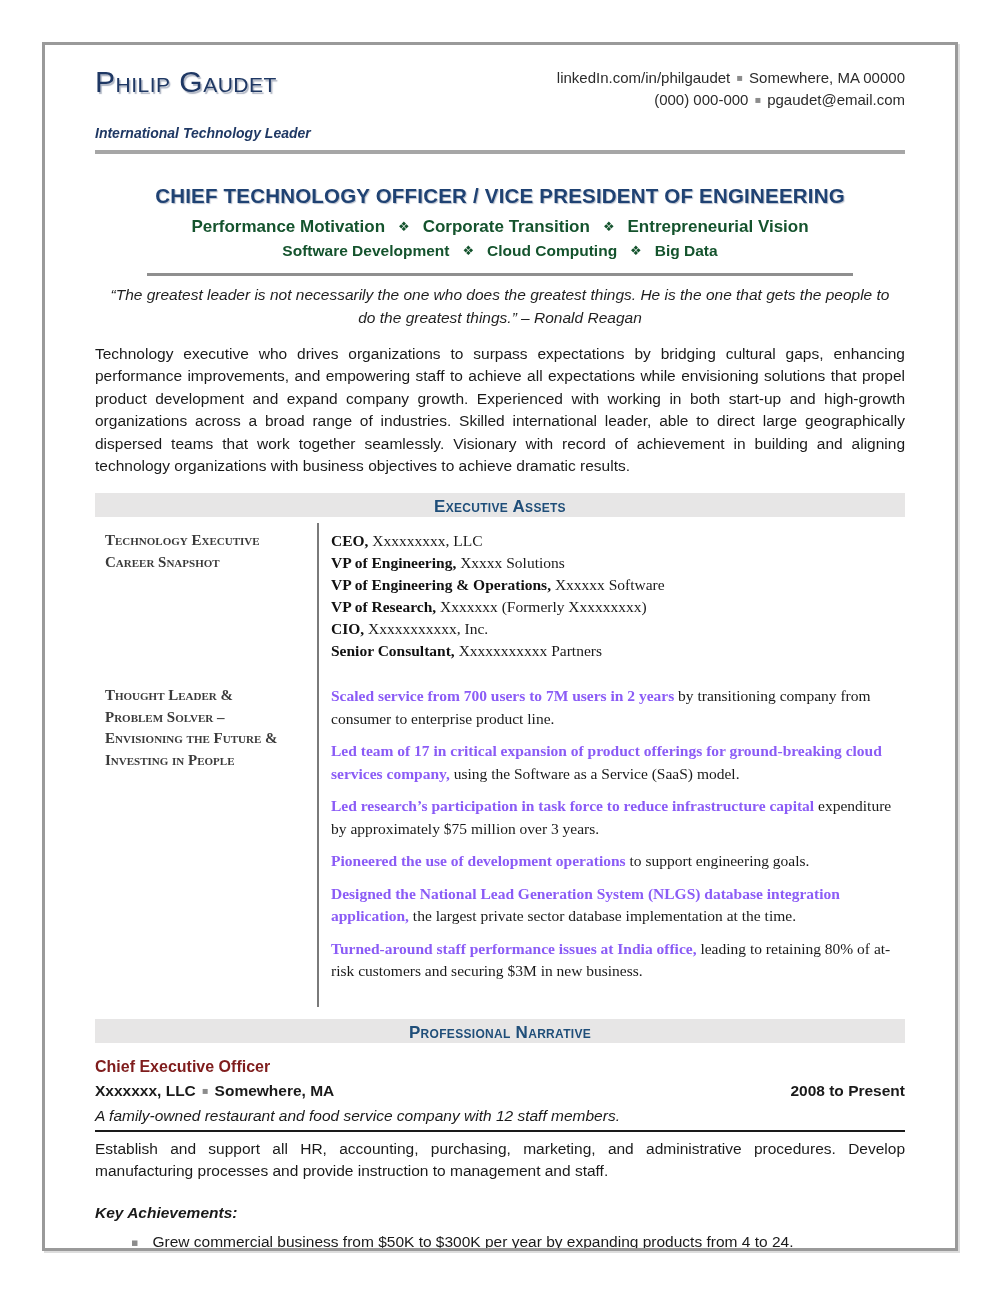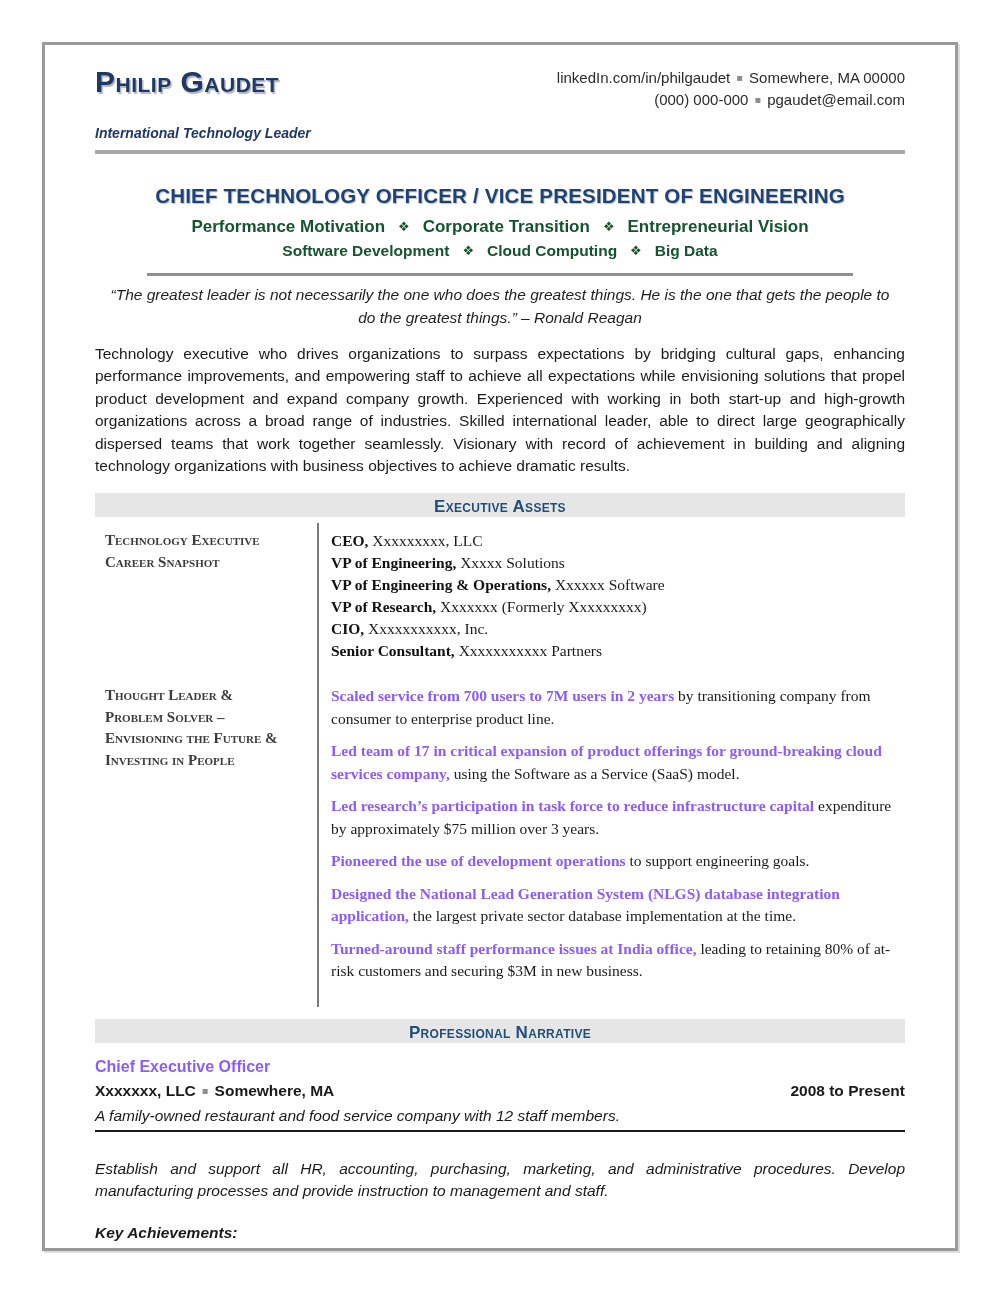--- a/index.html
+++ b/index.html
@@ -6,21 +6,21 @@
   html,body { width:1000px; height:1293px; background:#ffffff;
     font-family:"Liberation Sans","DejaVu Sans",sans-serif; color:#1a1a1a; }
   .canvas { position:relative; width:1000px; height:1293px; background:#fff; }
   .sheet { position:absolute; left:42px; top:42px; width:916px; height:1209px;
     border:3px solid #9a9a9a; background:#fff; overflow:hidden;
     box-shadow:2px 2px 0 rgba(180,180,180,.45); }
   .content { padding:20px 50px 0 50px; width:100%; }
 
   
   .top { display:flex; justify-content:space-between; align-items:flex-start; }
-  .cand-name { font-size:30px; font-weight:bold; font-variant:small-caps;
+  .cand-name { font-size:30px; font-weight:normal; font-variant:small-caps;
     color:#1f3864; letter-spacing:.5px; line-height:34px;
     text-shadow:1.5px 1.5px 1px rgba(110,120,145,.55); }
   .contact { text-align:right; font-size:15px; line-height:22px; color:#2b2b2b; padding-top:2px; }
   .sep { font-family:"DejaVu Sans",sans-serif; color:#8c8c8c; font-size:10px;
     margin:0 6px; vertical-align:2px; }
   .tagline { margin-top:14px; font-size:14px; font-weight:bold; font-style:italic;
     color:#1f3864; }
   .hr-thick { height:4px; background:#a6a6a6; margin-top:9px; }
 
   
@@ -53,26 +53,26 @@
   .col-right { flex:1; border-left:2px solid #7a7a7a; padding:7px 0 16px 12px; }
   .position-line { font-size:15.5px; line-height:22px; }
   .position-line strong { color:#111; }
   .ach { font-size:15.5px; line-height:22.5px; margin-bottom:10px; }
   .ach strong { color:#8b5cf6; }
   .col-right-2 { padding-bottom:14px; }
 
   
   .band-pn { margin-top:12px; }
   .job { margin-top:13px; }
-  .job-title { font-size:16px; font-weight:bold; line-height:22px; color:#8b5cf6; }
+  .job-title { font-size:16px; font-weight:bold; line-height:22px; color:#7f1d1d; }
   .job-meta { display:flex; justify-content:space-between; font-size:15.5px;
     line-height:26px;font-weight:bold; }
   .job-desc { font-size:15.5px; font-style:italic; line-height:24px;
     padding-bottom:2px; border-bottom:2px solid #1a1a1a; }
-  .job-body { margin-top:26px; font-size:15.5px; line-height:22.4px; text-align:justify;font-style:italic; }
+  .job-body { margin-top:6px; font-size:15.5px; line-height:22.4px; text-align:justify; }
   .key-ach { margin-top:21px; font-size:15.5px; font-weight:bold; font-style:italic; }
   .bullets { list-style:none; margin-top:4px; }
   .bullets li { display:flex; font-size:15.5px; line-height:22px; margin-top:9px;
     padding-left:36px; }
   .blt { font-family:"DejaVu Sans",sans-serif; color:#8c8c8c; font-size:11px;
     margin-right:14px; position:relative; top:1px; }
 </style>
 </head>
 <body>
 

